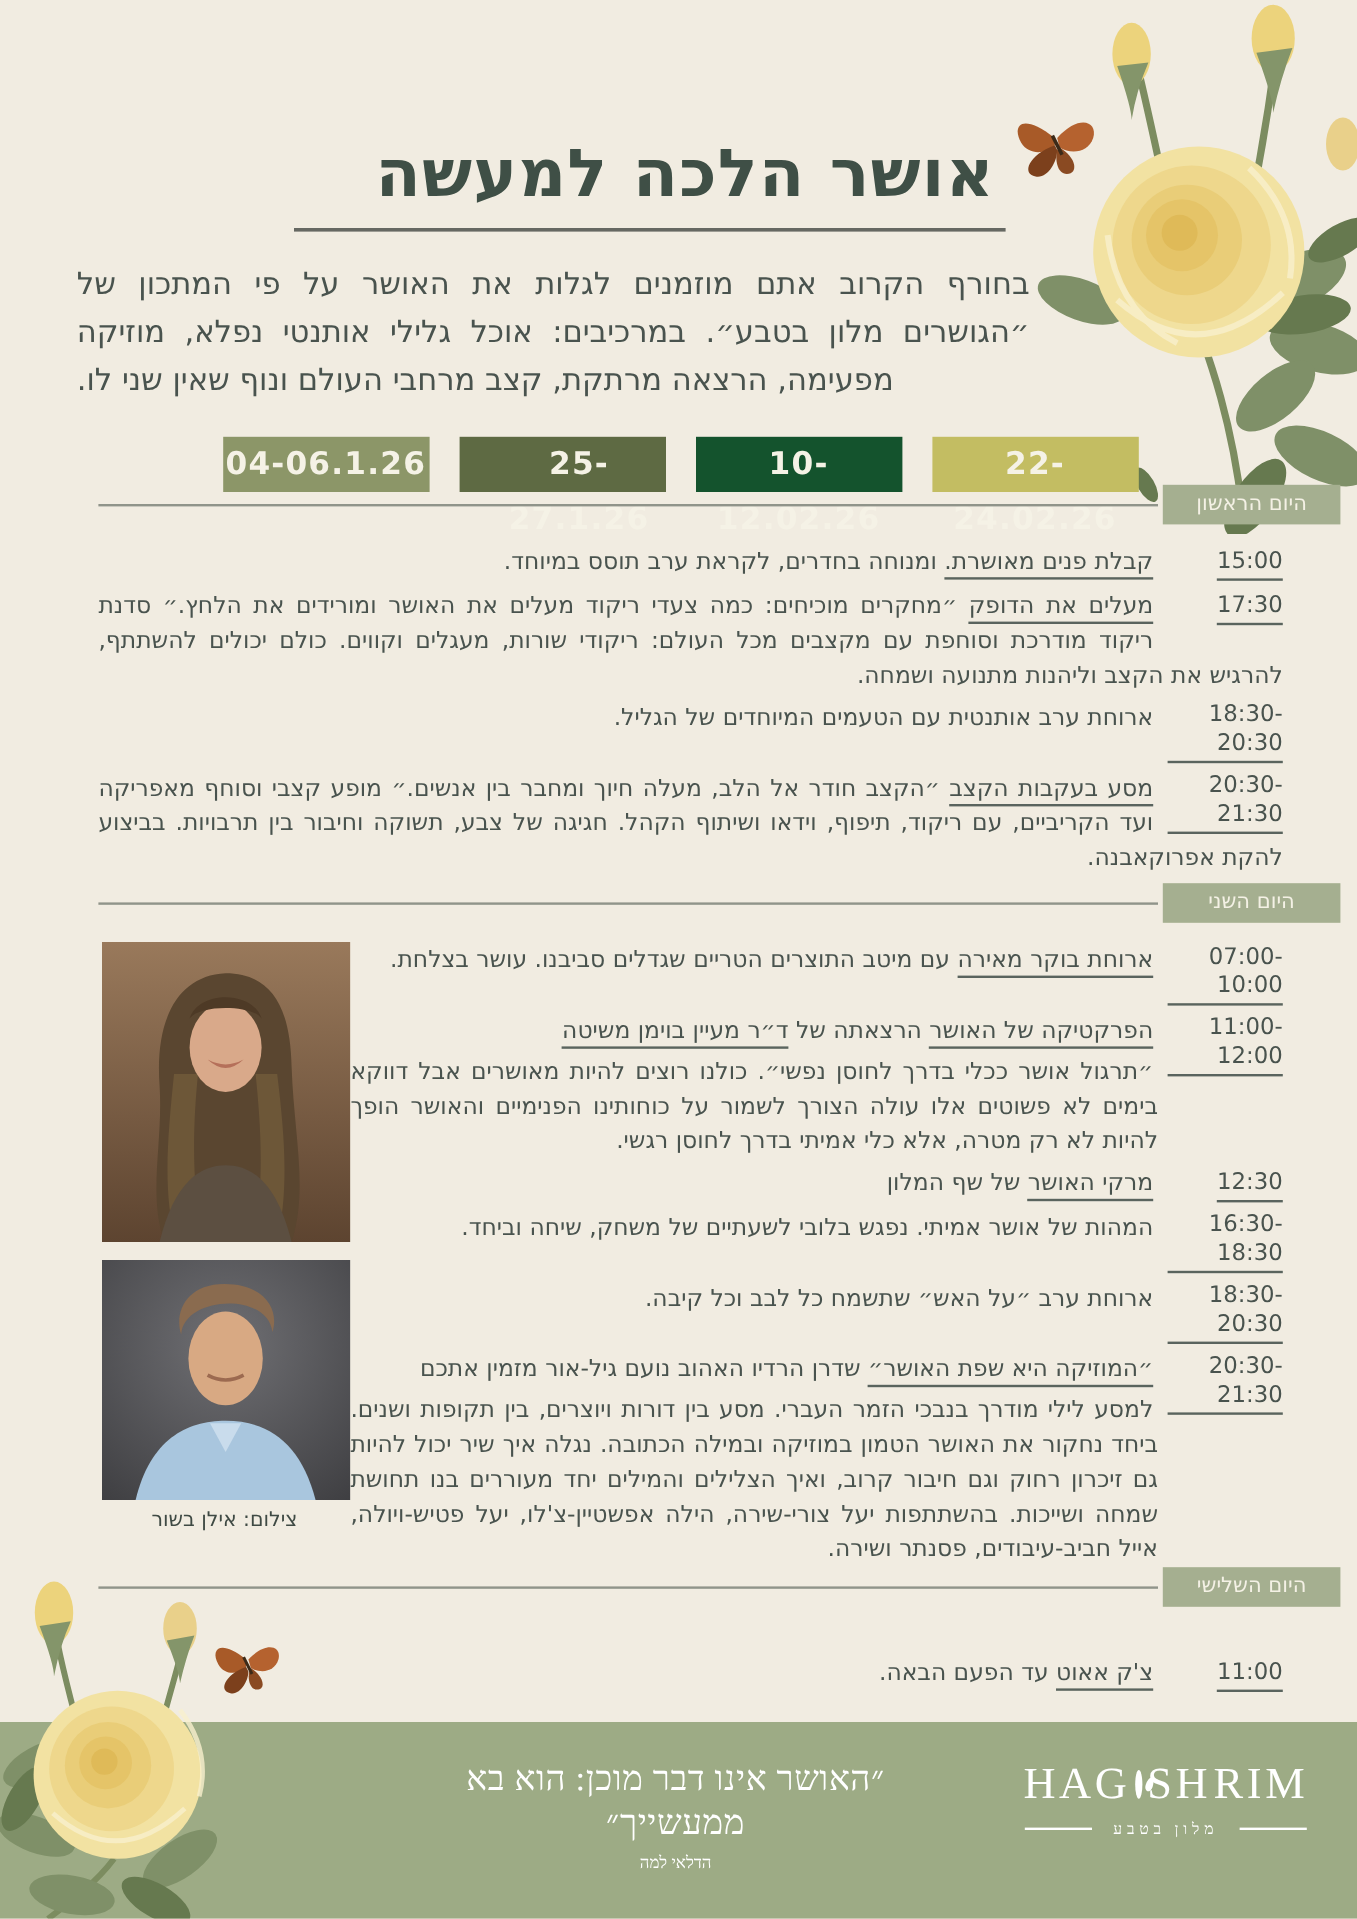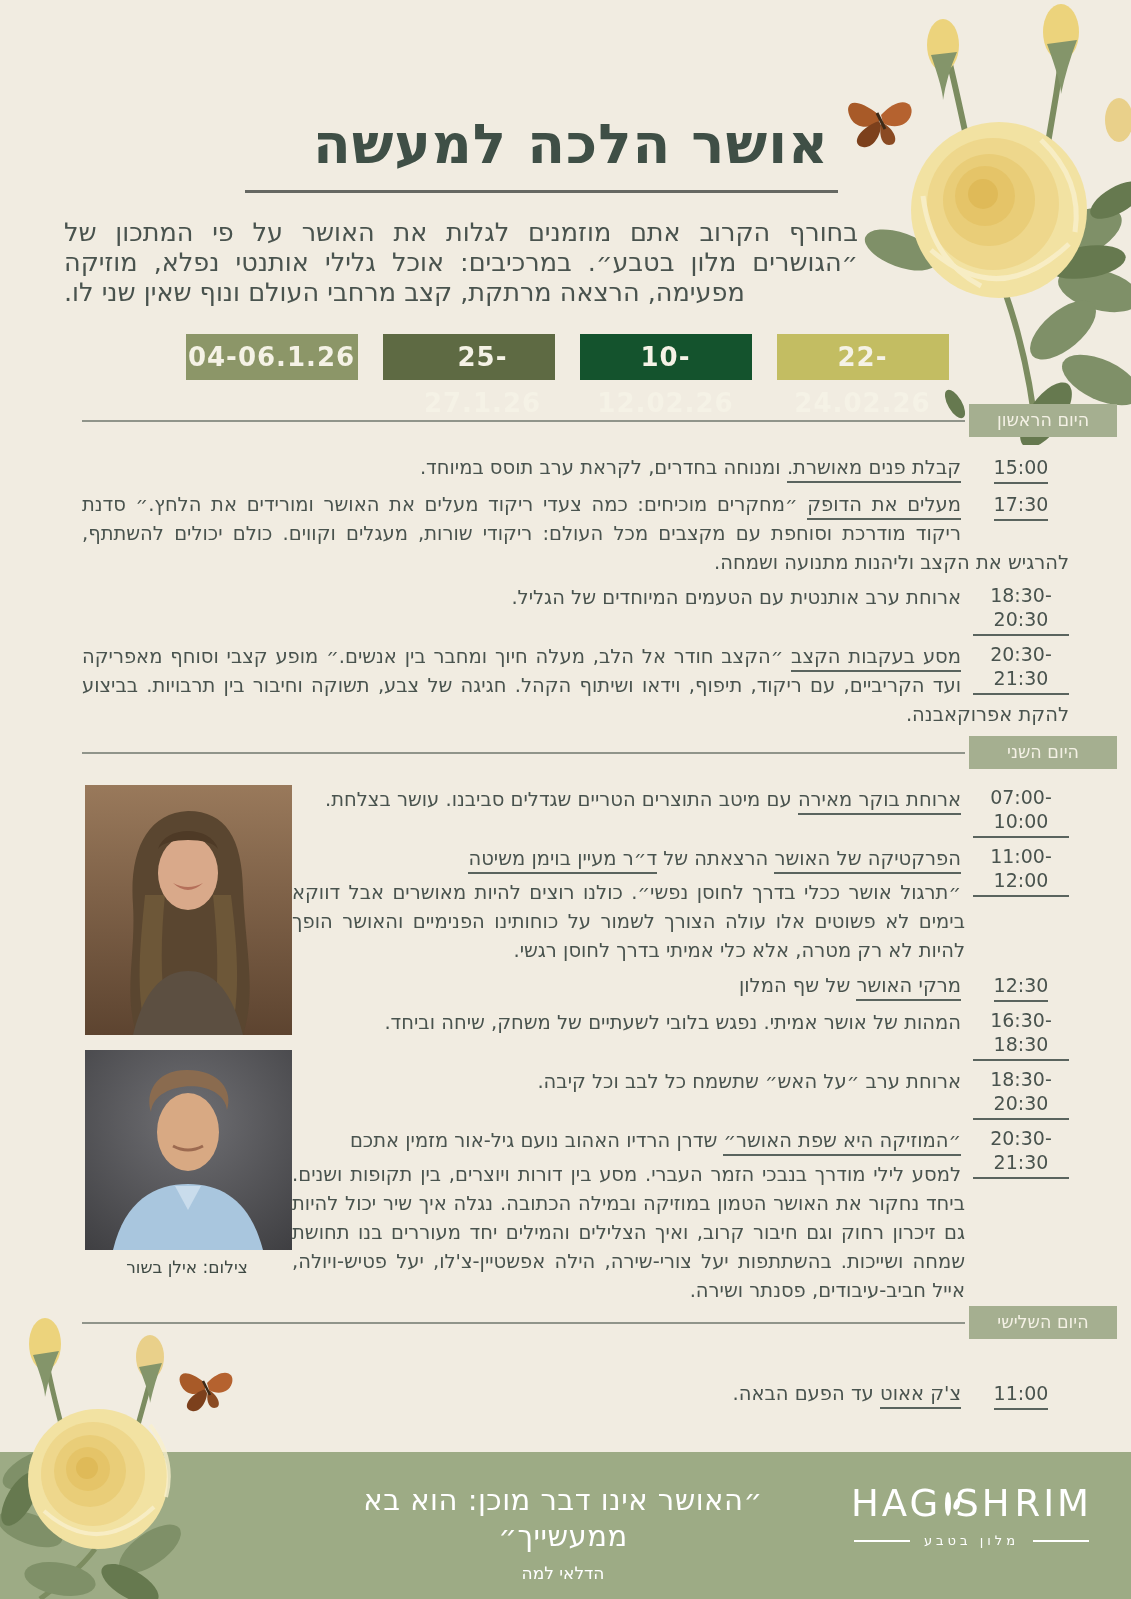--- a/index.html
+++ b/index.html
@@ -10,56 +10,56 @@
   
   .decor { position:absolute; z-index:1; pointer-events:none; }
   .decor-tr { top:0; right:0; }
   .decor-bl { bottom:0; left:0; z-index:4; }
 
   
   .header { position:absolute; top:0; left:0; right:0; z-index:2; }
   .title { margin:112px 300px 0 0; width:520px; text-align:center;
            font-size:55px; font-weight:bold; color:#3f4f46; letter-spacing:1px; }
   .title-rule { margin:14px 293px 0 0; width:593px; height:3px; background:#666862; }
-  .intro { margin:24px 273px 0 64px; font-size:25.5px; line-height:30px;
+  .intro { margin:24px 273px 0 64px; font-size:25.5px; line-height:40px;
            text-align:justify; text-align-last:left; color:#49534e; }
   .dates { display:flex; direction:ltr; gap:25px; margin:27px 62px 0 65px;justify-content:center; }
   .date-btn { width:172px; height:46px; line-height:46px; text-align:center;
               color:#f5f2e6; font-size:26px; font-weight:600; letter-spacing:1px; }
 
   
   .section { position:absolute; left:82px; right:14px; z-index:2; }
   .section-head { position:relative; height:33px; }
   .badge { position:absolute; right:0; top:0; width:148px; height:33px; line-height:33px;
            text-align:center; font-size:17.5px; color:#f4f1e5; background:#a5af90; }
   .head-rule { position:absolute; right:152px; left:0; top:16px; height:2px; background:#90948a; }
   .events { margin-top:16px; padding-left:0; padding-right:48px;
             font-size:19.5px; line-height:29px; }
   .event { margin-bottom:6px; overflow:visible; }
   .event::after { content:""; display:block; clear:both; }
-  .time-box { float:right; width:96px; text-align:center; margin-left:12px;
+  .time-box { float:right; width:96px; text-align:right; margin-left:12px;
               font-size:19px; color:#49534e; }
   .time-u { border-bottom:2px solid #5a645e; padding-bottom:3px; display:inline-block; line-height:24px; }
   .lead { text-align:justify; }
   .etitle { border-bottom:2px solid #5a645e; padding-bottom:2px; }
   .detail { margin:5px 104px 0 0; text-align:justify; }
 
   
   .day2-body { display:flex; }
   .day2-events { flex:1; }
   .photo-col { width:210px; margin-top:16px; }
   .photo { width:207px; display:block; }
   .photo + .photo { margin-top:15px; }
   .photo-caption { margin-top:7px; text-align:center; font-size:17px; color:#3f4a44; }
 
   
-  .footer { position:absolute; left:0; right:0; bottom:0; height:147px; background:#9dab85; z-index:3; }
+  .footer { position:absolute; left:0; right:0; bottom:0; height:164px; background:#9dab85; z-index:3;font-family:Liberation Serif, serif; }
   .quote-block { position:absolute; right:336px; top:30px; width:464px; text-align:center; color:#ffffff; }
   .quote { font-size:29px; line-height:36px; letter-spacing:0.5px; }
-  .attribution { margin-top:9px; font-size:17px; }
+  .attribution { margin-top:9px; font-size:14px; }
   .logo-block { position:absolute; right:42px; top:30px; width:235px; text-align:center;
                 color:#ffffff; direction:ltr; }
   .logo-word { display:flex; align-items:center; justify-content:center; gap:2px;
                font-size:37px; font-weight:400; letter-spacing:3px; }
   .logo-o { display:inline-block; width:24px; height:24px; border:3px solid #fff;
             border-radius:50%; position:relative; margin:0 2px; }
   .logo-o::after { content:""; position:absolute; left:6px; top:3px; width:6px; height:12px;
                    background:#fff; border-radius:50% 50% 50% 50%/60% 60% 40% 40%;
                    transform:rotate(18deg); }
   .logo-tagline { display:flex; align-items:center; justify-content:space-between; gap:8px; margin-top:8px; }

